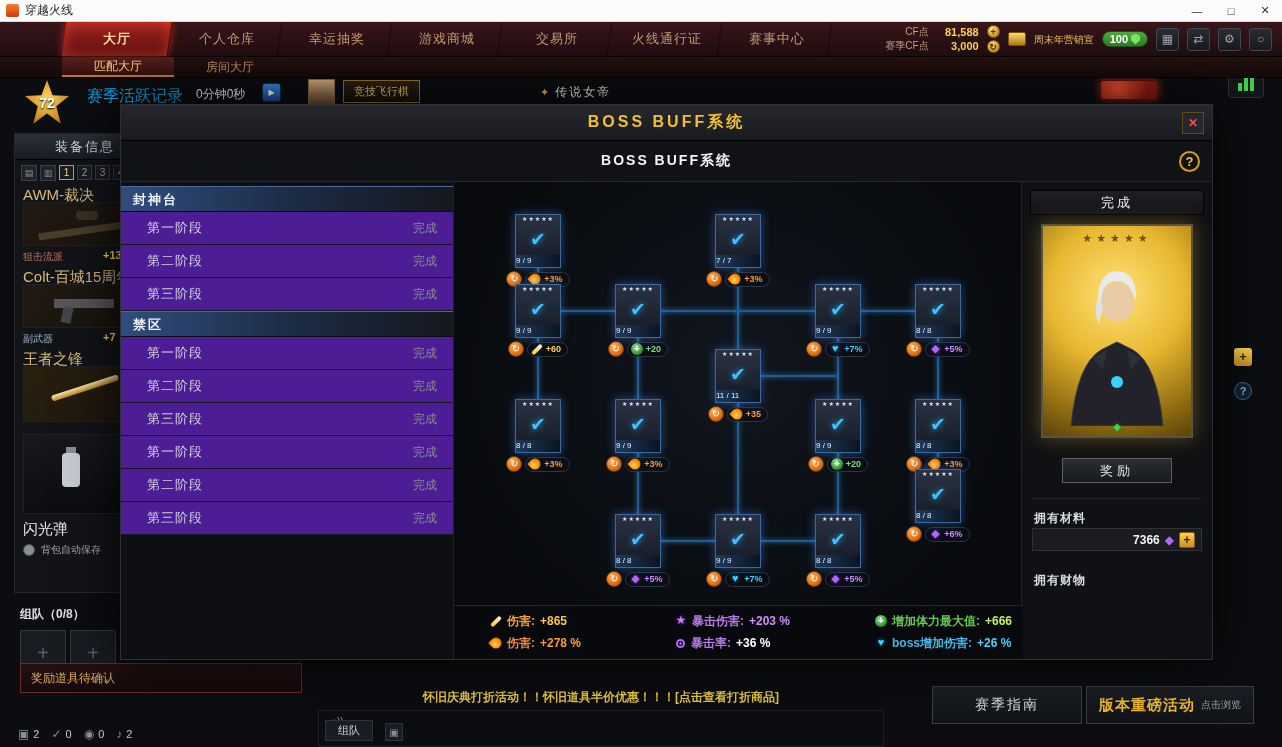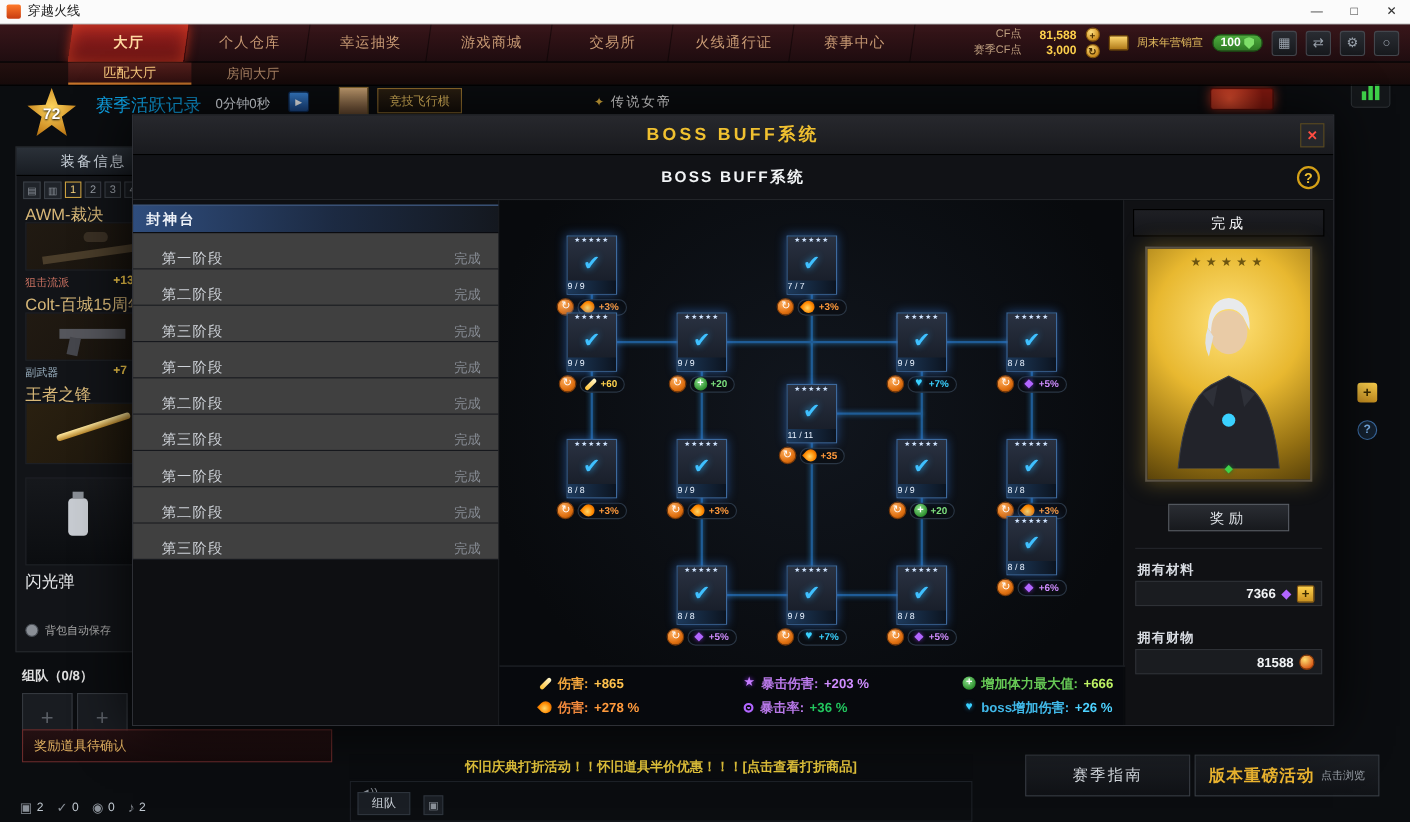--- a/index.html
+++ b/index.html
@@ -58,21 +58,21 @@
   #equip .eq-head{position:absolute;left:0;top:0;width:100%;height:26px;background:linear-gradient(#2b3139,#181c22);border-bottom:1px solid #000;color:#cdd5de;font-size:13px;line-height:26px;padding-left:40px;letter-spacing:2px}
   .eq-tabs{position:absolute;left:6px;top:31px;display:flex;gap:3px}
   .eq-cat{width:16px;height:16px;background:#20242a;border:1px solid #3a3f46;color:#8a9098;font-size:9px;display:flex;align-items:center;justify-content:center}
   .eq-num{width:15px;height:15px;background:#1a1d22;border:1px solid #3a3f46;color:#9aa0a8;font-size:10px;display:flex;align-items:center;justify-content:center}
   .eq-num.active{border-color:#caa040;color:#ffd980}
   .wname{position:absolute;left:8px;font-size:15px;color:#d8b878}
   .wart{position:absolute;left:8px;width:276px;height:44px;background:linear-gradient(135deg,#211a12,#0e0c09);border:1px solid #1e2126}
   .wtag{position:absolute;left:8px;font-size:10px;color:#c87060}
   .wenh{position:absolute;left:88px;font-size:11px;font-weight:bold;color:#ffd24d}
   .g-rect{position:absolute;background:#4a3d2a}
-  .toggle-row{position:absolute;left:8px;top:432px;display:flex;align-items:center;gap:6px}
+  .toggle-row{position:absolute;left:8px;top:409px;display:flex;align-items:center;gap:6px}
   .toggle-dot{width:12px;height:12px;border-radius:50%;background:#8a8f96;border:1px solid #4a4f56}
   .toggle-label{font-size:10px;color:#a8a8a8}
   .team-header{left:20px;top:606px;font-size:12px;font-weight:bold;color:#e0e0e0;z-index:3}
   .slot{width:46px;height:46px;background:#191c21;border:1px solid #34383e;color:#5a5f66;font-size:20px;display:flex;align-items:center;justify-content:center;position:absolute;top:630px;z-index:3}
 
   
   .reward-box{left:20px;top:663px;width:282px;height:30px;background:linear-gradient(#241012,#160a0b);border:1px solid #6a2a2a;color:#e0b060;font-size:12px;line-height:28px;padding-left:10px;z-index:3}
   .counts-row{left:18px;top:727px;display:flex;align-items:center;gap:12px;z-index:3}
   .cnt{display:flex;align-items:center;gap:4px;color:#c0c8d0;font-size:11px}
   .cnt i{font-style:normal;color:#8a9098;font-size:12px}
@@ -94,21 +94,21 @@
   
   #modal{position:absolute;left:120px;top:104px;width:1093px;height:556px;background:#0b0c0f;border:1px solid #2e3036;box-shadow:0 0 50px rgba(0,0,0,.85);z-index:20}
   .m-title{position:absolute;left:0;top:0;width:100%;height:36px;background:linear-gradient(#27282d,#191a1e);border-bottom:1px solid #000;display:flex;align-items:center;justify-content:center;color:#f0c030;font-size:16px;font-weight:bold;letter-spacing:3px}
   .m-close{position:absolute;right:8px;top:7px;width:22px;height:22px;background:#26272b;border:1px solid #5a4a20;color:#ff4d42;font:bold 12px/20px "Liberation Sans",sans-serif;text-align:center}
   .m-sub{position:absolute;left:0;top:36px;width:100%;height:41px;background:#111216;border-bottom:1px solid #26282c;display:flex;align-items:center;justify-content:center;color:#f2f4f6;font-size:14px;font-weight:bold;letter-spacing:2px}
   .m-help{position:absolute;right:12px;top:46px;width:21px;height:21px;border-radius:50%;border:2px solid #d4a017;color:#f0c030;font:bold 13px/18px "Liberation Sans",sans-serif;text-align:center}
 
   
   .m-side{position:absolute;left:0;top:77px;width:333px;bottom:0;background:#0e0f12;border-right:1px solid #1f2125;padding-top:4px}
   .sec-h{height:26px;background:linear-gradient(90deg,#2f4d7d 0%,#1c2a42 55%,#14181f 100%);border-top:1px solid #4a6a9a;border-bottom:1px solid #0a0c10;color:#eef2f8;font-size:13px;font-weight:bold;letter-spacing:2px;line-height:25px;padding-left:12px}
-  .sec-i{height:33px;display:flex;align-items:flex-end;justify-content:space-between;padding:0 16px 0 26px;border-bottom:1px solid #16181d;background:#404040}
+  .sec-i{height:33px;display:flex;align-items:center;justify-content:space-between;padding:0 16px 0 26px;border-bottom:1px solid #16181d;background:#4c1d95}
   .si-l{color:#cfd3d9;font-size:13px;letter-spacing:1px}
   .si-s{color:#878c94;font-size:12px}
 
   
   .m-tree{position:absolute;left:333px;top:77px;width:569px;bottom:0;background:radial-gradient(ellipse at 50% 40%,#11161e 0%,#080a0d 75%)}
   .tedge{position:absolute;background:#1f5c96;box-shadow:0 0 5px #2a7ec0;z-index:1}
   .node{position:absolute;width:120px;display:flex;flex-direction:column;align-items:center;transform:translate(-50%,-27px);z-index:2}
   .ncard{width:46px;height:54px;background:linear-gradient(#2a3242,#141923);border:1px solid #3d6a9e;box-shadow:0 0 9px rgba(60,140,255,.45);position:relative}
   .nstars{font-size:6px;color:#cfe3ff;text-align:center;line-height:9px;letter-spacing:1px}
   .ncheck{position:absolute;left:0;right:0;top:9px;bottom:12px;display:flex;align-items:center;justify-content:center;color:#3fc0ff;font-size:19px;text-shadow:0 0 7px #2a9fe0}
@@ -130,21 +130,21 @@
   .bic.critdmg::after{content:"★";position:absolute;inset:-2px 0 0 0;color:#c77dff;font-size:12px;text-align:center;text-shadow:0 0 4px #7a2ad0}
   .bic.critrate{width:9px;height:9px;border:2px solid #b266ff;border-radius:50%;background:radial-gradient(circle,#b266ff 28%,transparent 34%);margin:0 1px}
 
   
   .statsbar{position:absolute;left:0;right:0;bottom:0;height:54px;border-top:1px solid #23262b;background:rgba(8,10,13,.92);display:grid;grid-template-columns:185px 200px 1fr;grid-auto-rows:22px;align-items:center;padding:4px 8px 4px 36px;z-index:3}
   .stat{display:flex;align-items:center;gap:5px;font-size:12px;font-weight:bold}
   .stat .sl,.stat .sv{letter-spacing:0}
   .st-sword .sl{color:#f0a43c}.st-sword .sv{color:#ffc24d}
   .st-fire .sl{color:#f0883c}.st-fire .sv{color:#ff9a3c}
   .st-critdmg .sl{color:#b878e8}.st-critdmg .sv{color:#cf8dff}
-  .st-critrate .sl{color:#b878e8}.st-critrate .sv{color:#22c55e}
+  .st-critrate .sl{color:#b878e8}.st-critrate .sv{color:#ffffff}
   .st-hp .sl{color:#66c855}.st-hp .sv{color:#bef264}
   .st-boss .sl{color:#40b8e8}.st-boss .sv{color:#4dd2ff}
 
   
   .m-right{position:absolute;right:0;top:77px;width:191px;bottom:0;background:#101114;border-left:1px solid #1f2125}
   .r-head{position:absolute;left:8px;right:8px;top:8px;height:25px;background:linear-gradient(#1e1f24,#141519);border:1px solid #000;color:#f0f2f5;font-size:13px;letter-spacing:3px;display:flex;align-items:center;justify-content:center}
   .char-card{position:absolute;left:19px;top:42px;width:152px;height:214px;border:2px solid #5a5243;background:radial-gradient(circle at 50% 32%,#ffe27a 0%,#e8b830 42%,#936f12 78%,#5a430a 100%);box-shadow:0 0 18px rgba(232,184,48,.35)}
   .cc-stars{position:absolute;left:0;right:0;top:6px;text-align:center;color:#6d5510;font-size:11px;letter-spacing:4px}
   .cc-gem{position:absolute;left:0;right:0;bottom:4px;text-align:center;color:#3fd24a;font-size:10px;text-shadow:0 0 4px #1a7a2a}
   .reward-btn{position:absolute;left:40px;top:276px;width:110px;height:25px;background:linear-gradient(#2a2d33,#17191d);border:1px solid #5a5f66;color:#e0e4e8;font-size:13px;letter-spacing:4px;display:flex;align-items:center;justify-content:center}
@@ -355,20 +355,21 @@
       </div>
     <div class="sec-i">
         <span class="si-l">第二阶段</span>
         <span class="si-s">完成</span>
       </div>
     <div class="sec-i">
         <span class="si-l">第三阶段</span>
         <span class="si-s">完成</span>
       </div>
 
+    <div class="sec-h">禁区</div>
     <div class="sec-i">
         <span class="si-l">第一阶段</span>
         <span class="si-s">完成</span>
       </div>
     <div class="sec-i">
         <span class="si-l">第二阶段</span>
         <span class="si-s">完成</span>
       </div>
     <div class="sec-i">
         <span class="si-l">第三阶段</span>
@@ -662,18 +663,14 @@
     </div>
     <div class="reward-btn">奖励</div>
     <div class="r-div"></div>
     <span class="r-label" style="top:328px">拥有材料</span>
     <div class="r-row" style="top:346px">
       <span class="r-val">7366</span>
       <span class="gem-ico">◆</span>
       <span class="plus-btn">+</span>
     </div>
     <span class="r-label" style="top:390px">拥有财物</span>
-    <div class="r-row" style="top:408px">
-      <span class="r-val">81588</span>
-      <span class="coin-ico"></span>
-    </div>
   </div>
 </div>
 
 </body></html>

